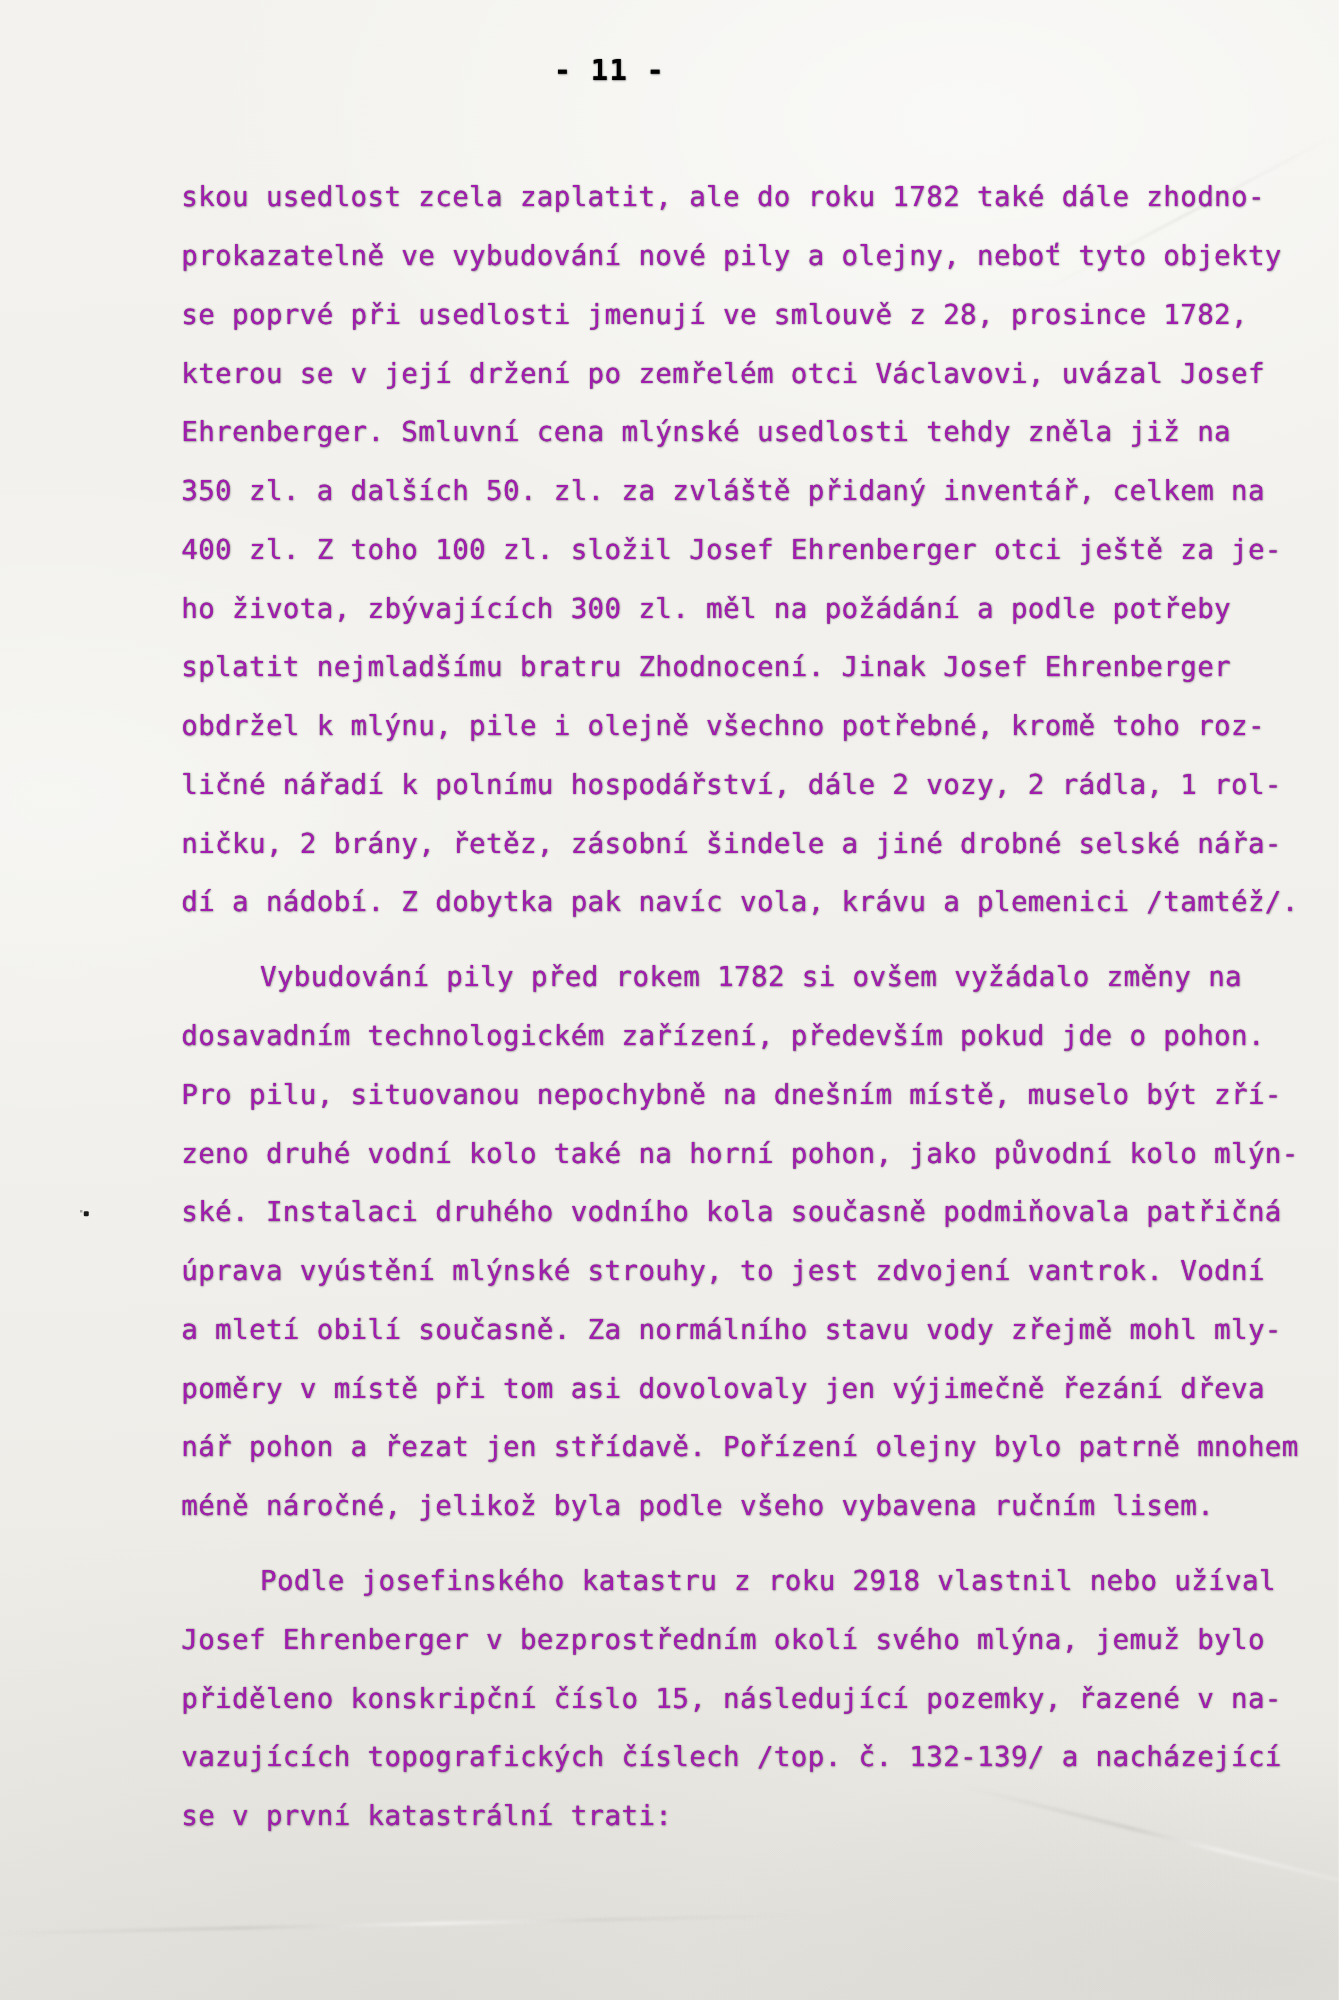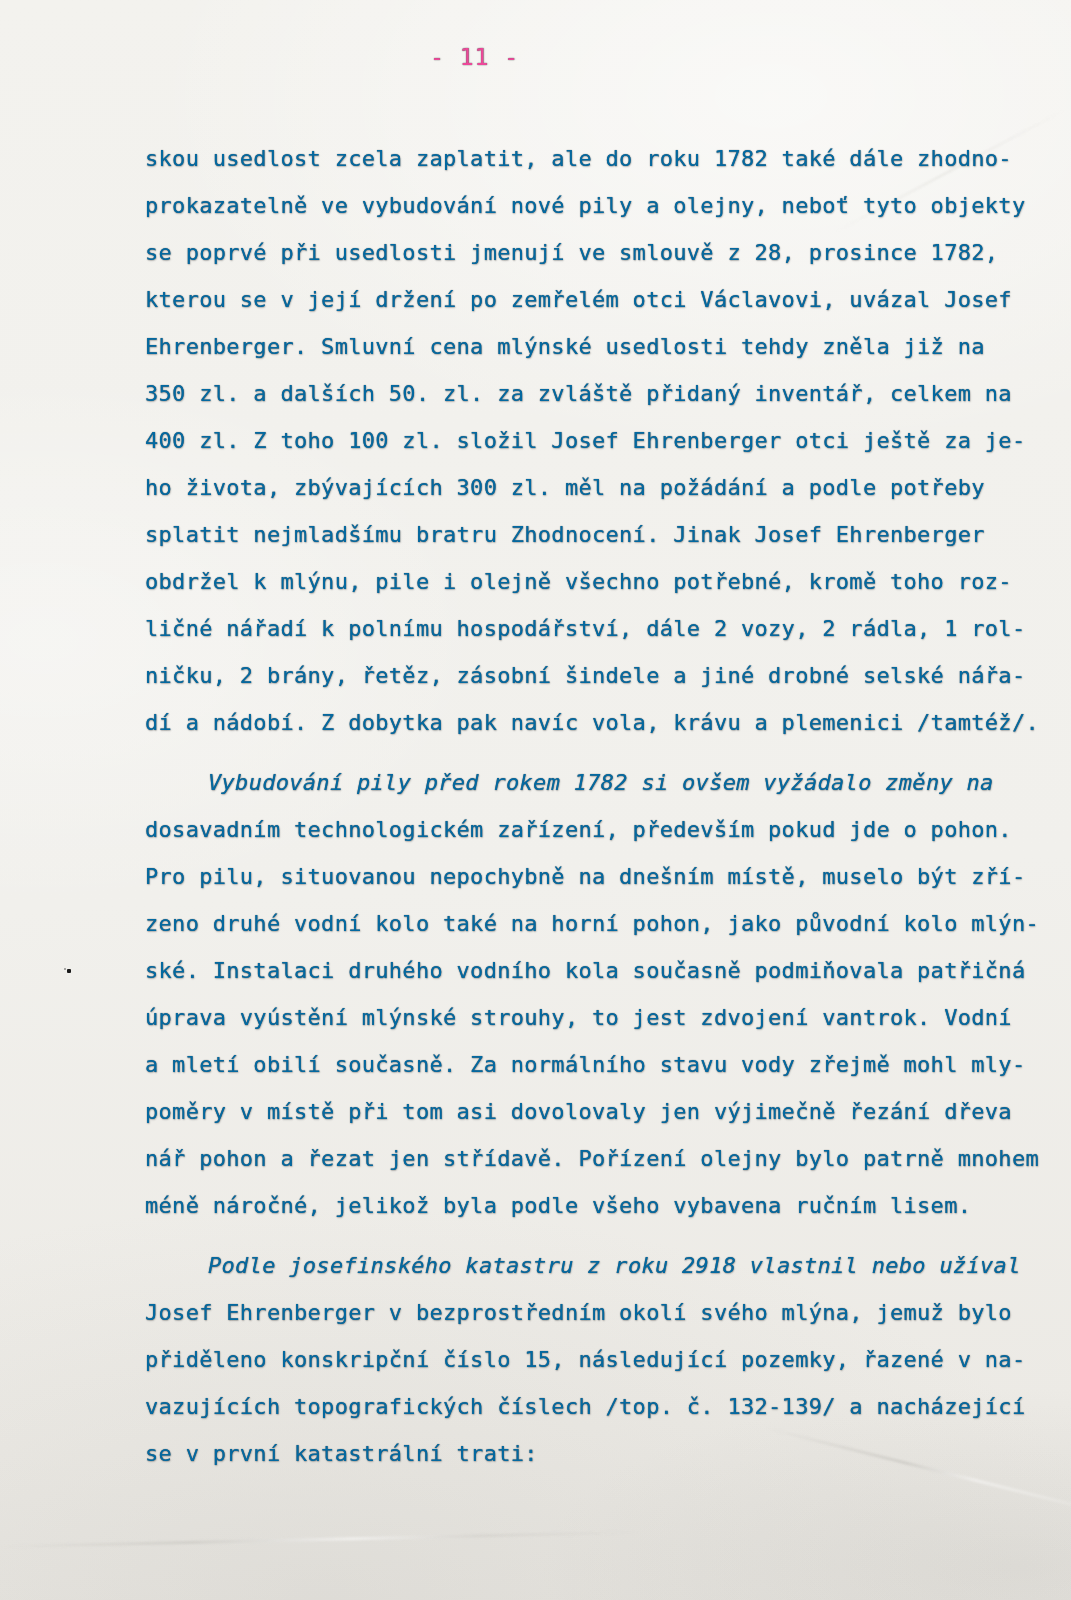--- a/index.html
+++ b/index.html
@@ -18,40 +18,40 @@
       radial-gradient(ellipse 1300px 640px at 30% 100%, rgba(186,184,178,0.22), rgba(186,184,178,0) 62%),
       radial-gradient(ellipse 800px 300px at 95% 98%, rgba(176,174,168,0.20), rgba(176,174,168,0) 60%),
       linear-gradient(177deg, #f3f2ee 0%, #f1f0ec 55%, #eceae5 88%, #e7e5e0 100%);
   }
   .page {
     position: absolute;
     inset: 0;
   }
   .page-number {
     position: absolute;
-    left: 430px;
+    left: 443px;
     top: 44px;
     font-size: 23px;
-    font-weight: normal;
+    font-weight: bold;
     letter-spacing: 1px;
-    color: #ec4899;
+    color: #000000;
     text-shadow: 0 0 1px rgba(25,25,25,0.75), 0.4px 0.4px 1.5px rgba(45,45,45,0.35);
   }
   .text-block {
     position: absolute;
     left: 145px;
     top: 135px;
     width: 910px;
     font-size: 22px;
     letter-spacing: 0.3px;
-    color: #0369a1;
+    color: #a21caf;
     text-shadow: 0 0 1px rgba(25,25,25,0.7), 0.5px 0.5px 1.6px rgba(50,50,50,0.3);
   }
   .paragraph { margin: 0; }
-  .paragraph.indent .line:first-child { padding-left: 63px; font-style: italic; }
+  .paragraph.indent .line:first-child { padding-left: 63px; }
   .paragraph + .paragraph { margin-top: 13px; }
   .line {
     height: 47px;
     line-height: 47px;
     white-space: pre;
   }
   .ink-dot {
     position: absolute;
     left: 67px;
     top: 969px;

